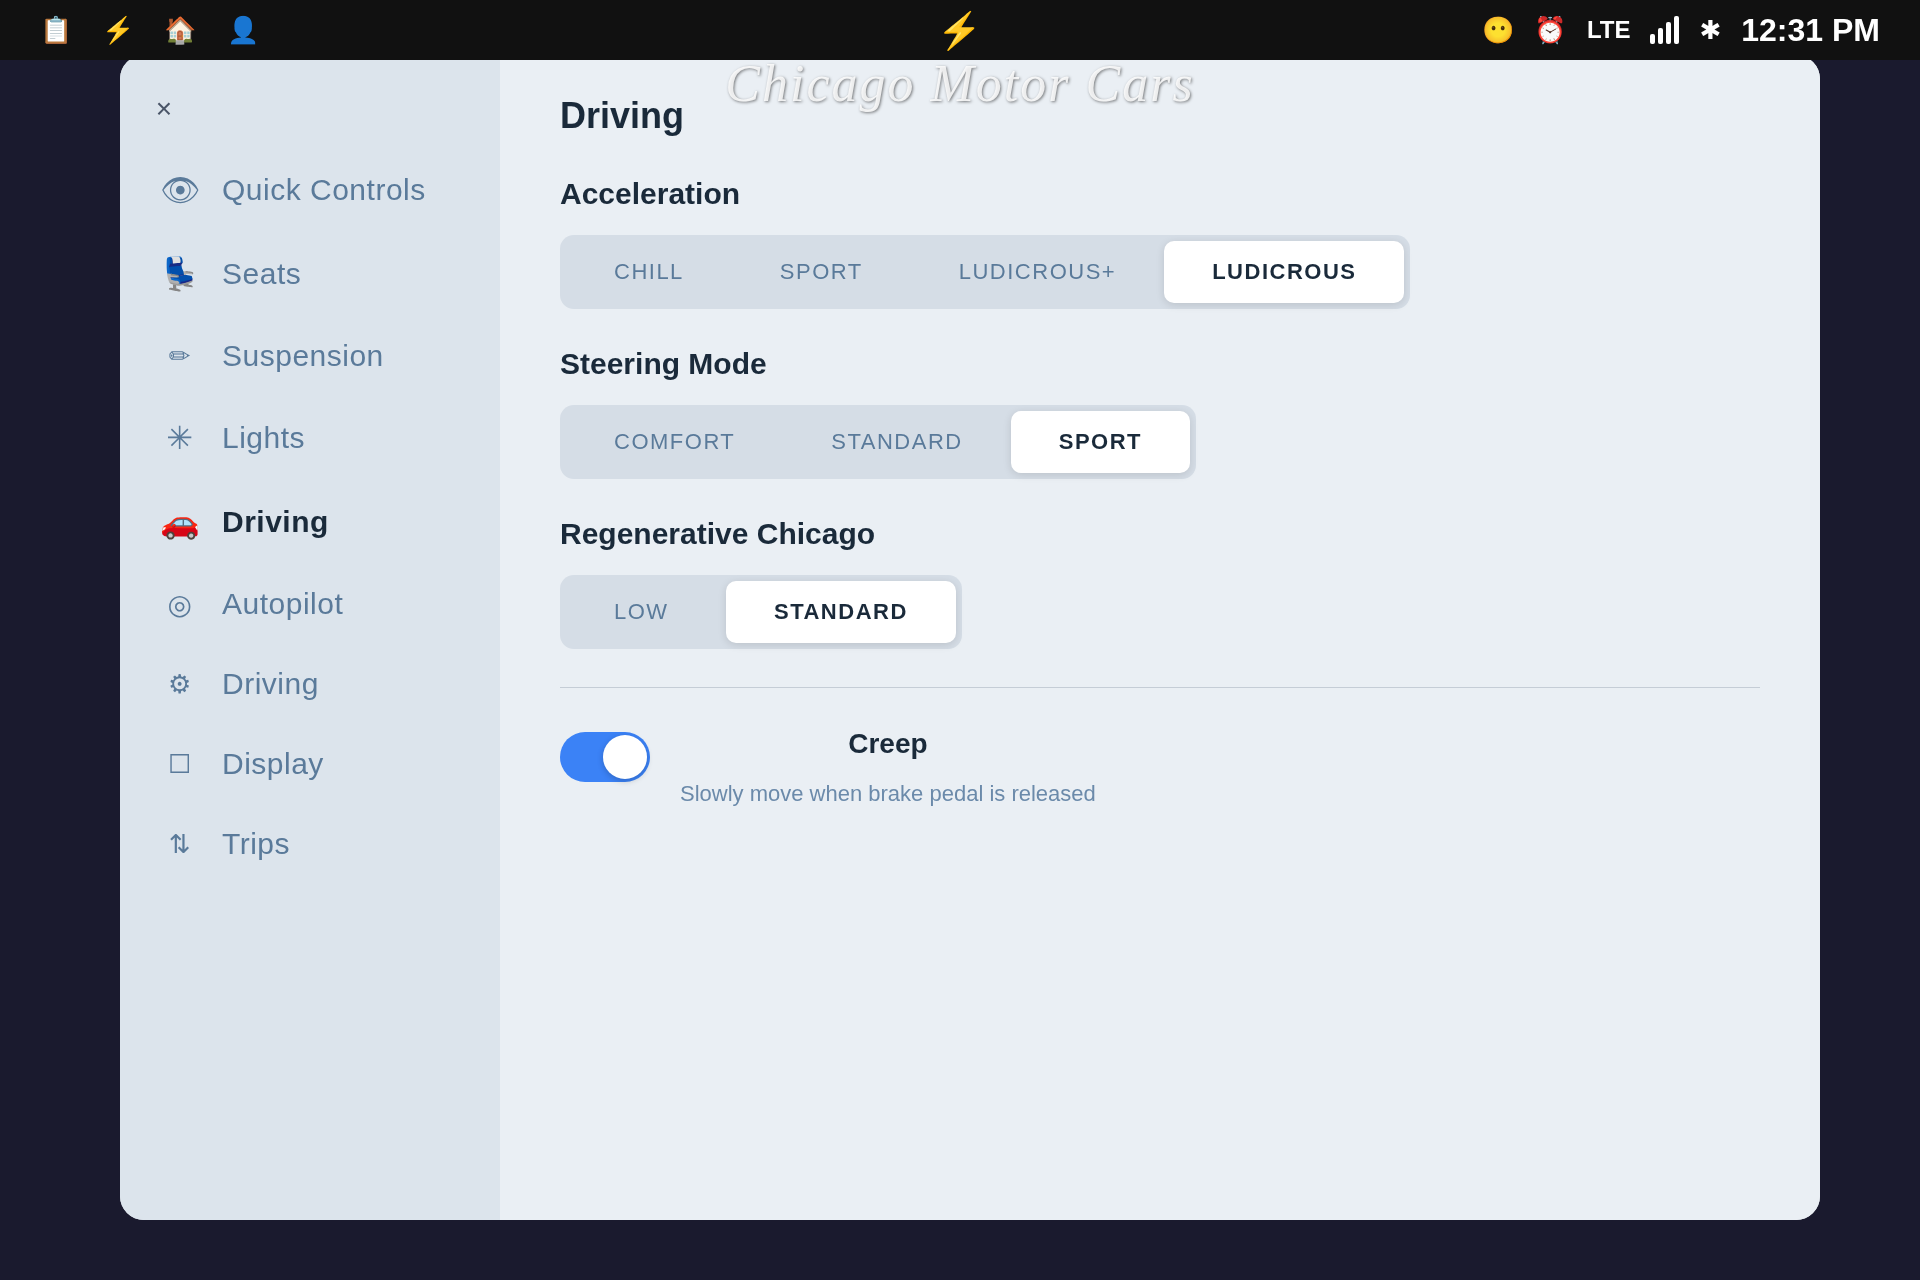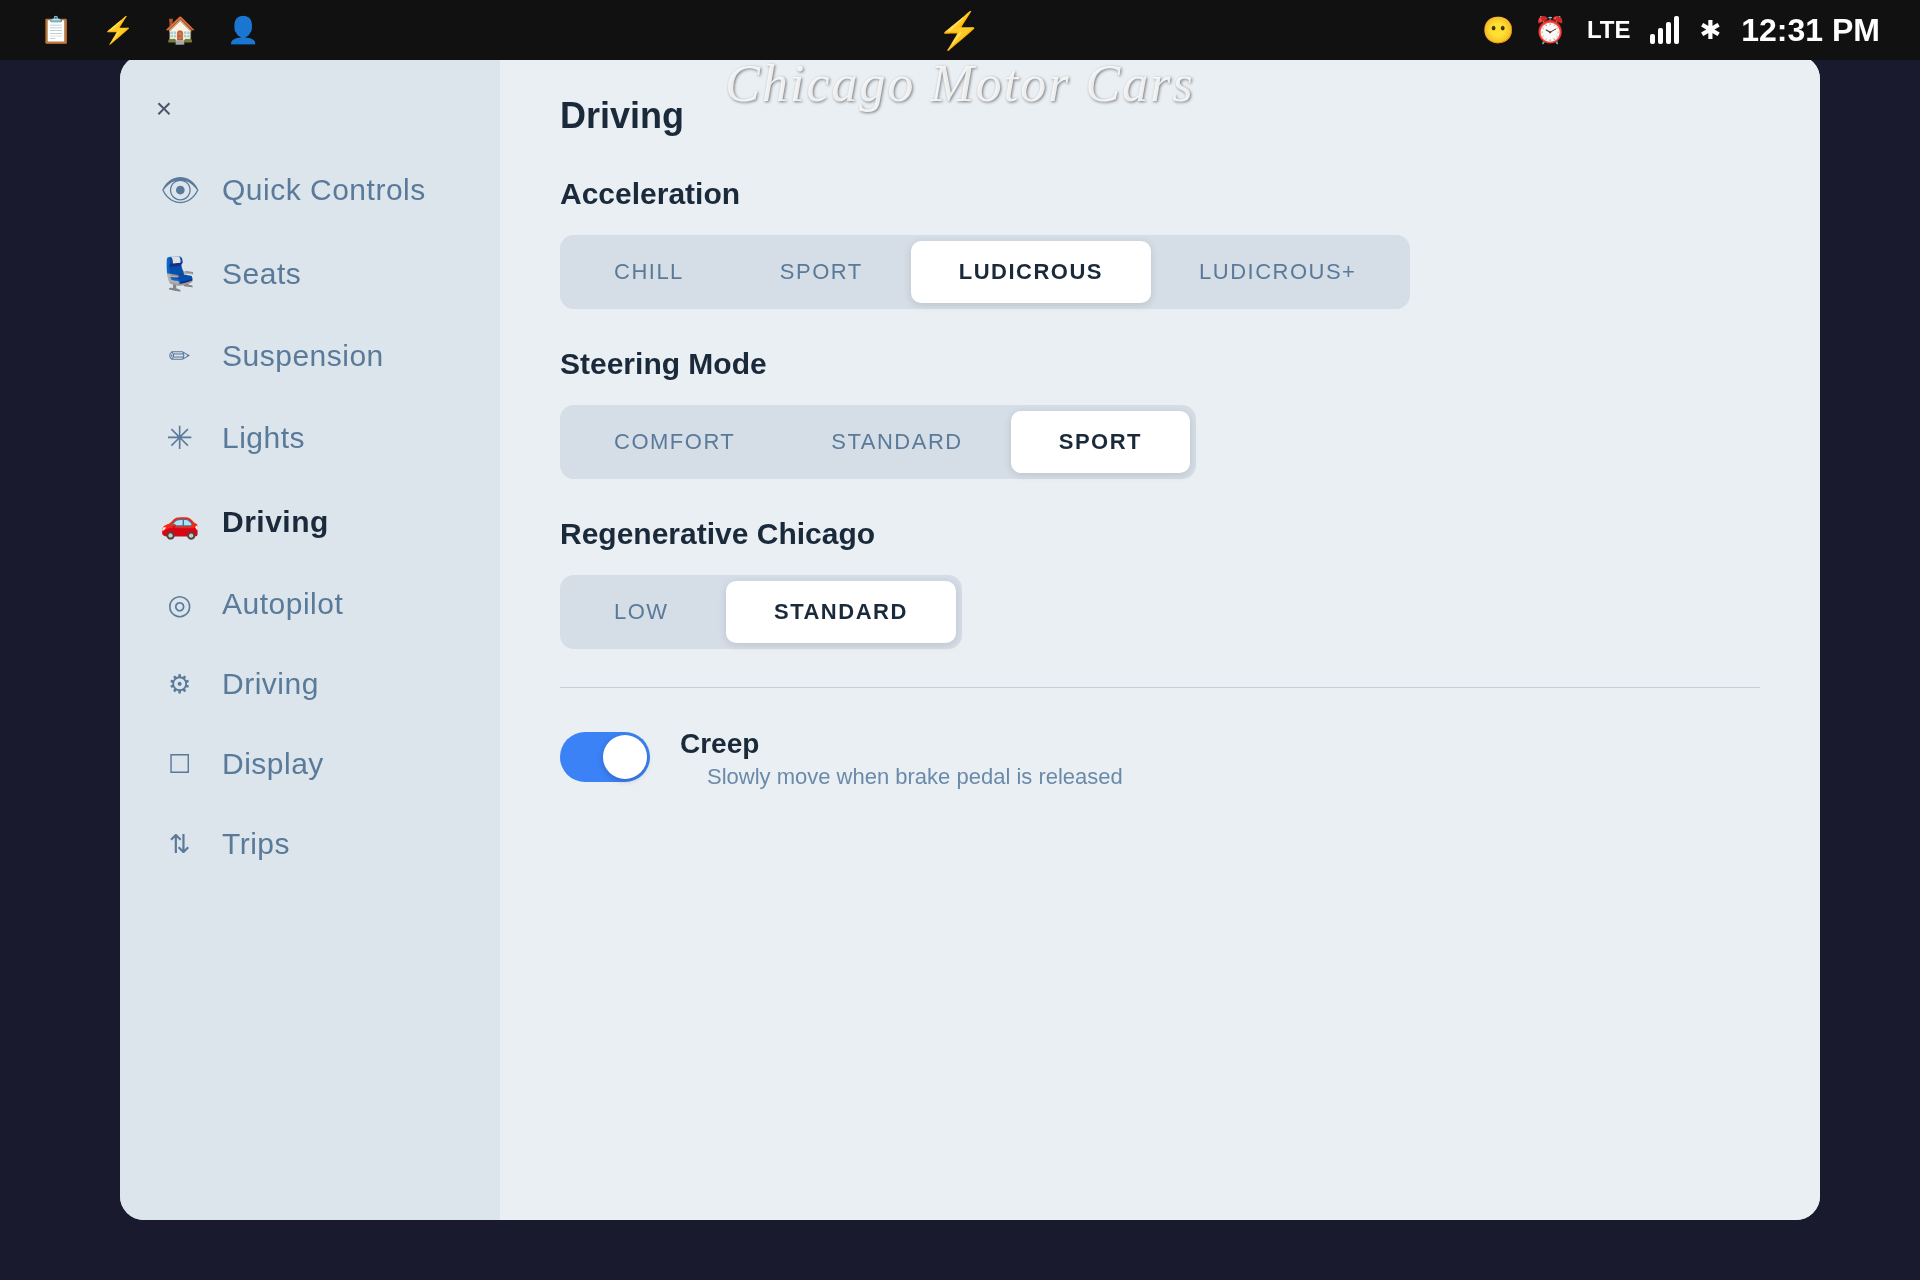--- a/index.html
+++ b/index.html
@@ -225,33 +225,33 @@
       background: #fff;
       position: absolute;
       top: 3px;
       right: 3px;
       box-shadow: 0 2px 6px rgba(0,0,0,0.2);
     }
 
     .toggle-label-group {
       display: flex;
       flex-direction: column;
-      gap: 4px;
+      gap: 21px;
+      align-items: center;
     }
 
     .toggle-label {
       font-size: 28px;
       font-weight: 600;
       color: #1a2a3a;
     }
 
     .toggle-sublabel {
       font-size: 22px;
       color: #6b8aaa;
-      margin-left: 27px;
     }
 
     
     .lte-bars {
       display: flex;
       align-items: flex-end;
       gap: 3px;
     }
 
     .lte-bar {
@@ -342,22 +342,22 @@
   </div>
 
   <div class="content">
     <div class="page-title">Driving</div>
 
     <div class="section">
       <div class="section-title">Acceleration</div>
       <div class="button-group">
         <button class="btn-option">CHILL</button>
         <button class="btn-option">SPORT</button>
+        <button class="btn-option">LUDICROUS+</button>
         <button class="btn-option selected">LUDICROUS</button>
-        <button class="btn-option">LUDICROUS+</button>
       </div>
     </div>
 
     <div class="section">
       <div class="section-title">Steering Mode</div>
       <div class="button-group">
         <button class="btn-option">COMFORT</button>
         <button class="btn-option">STANDARD</button>
         <button class="btn-option selected">SPORT</button>
       </div>

